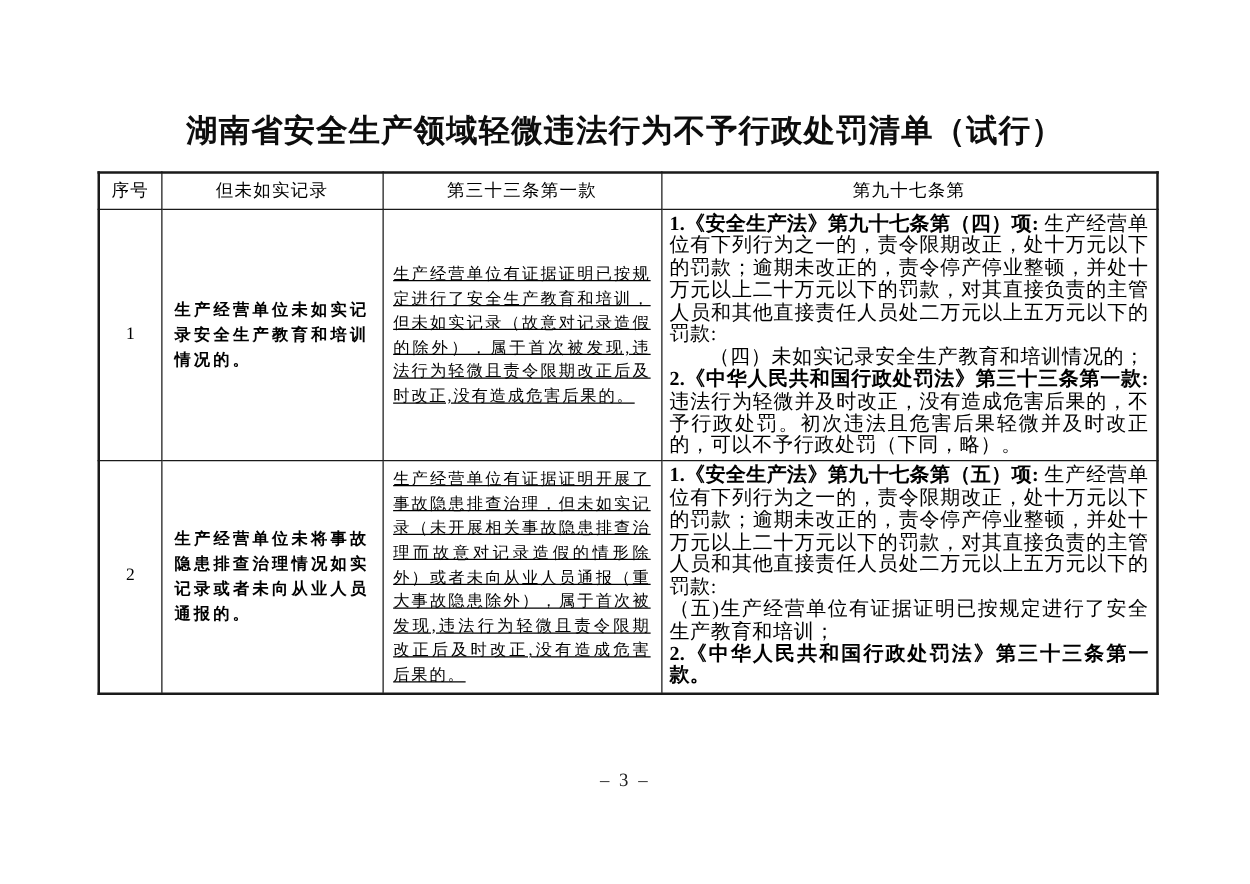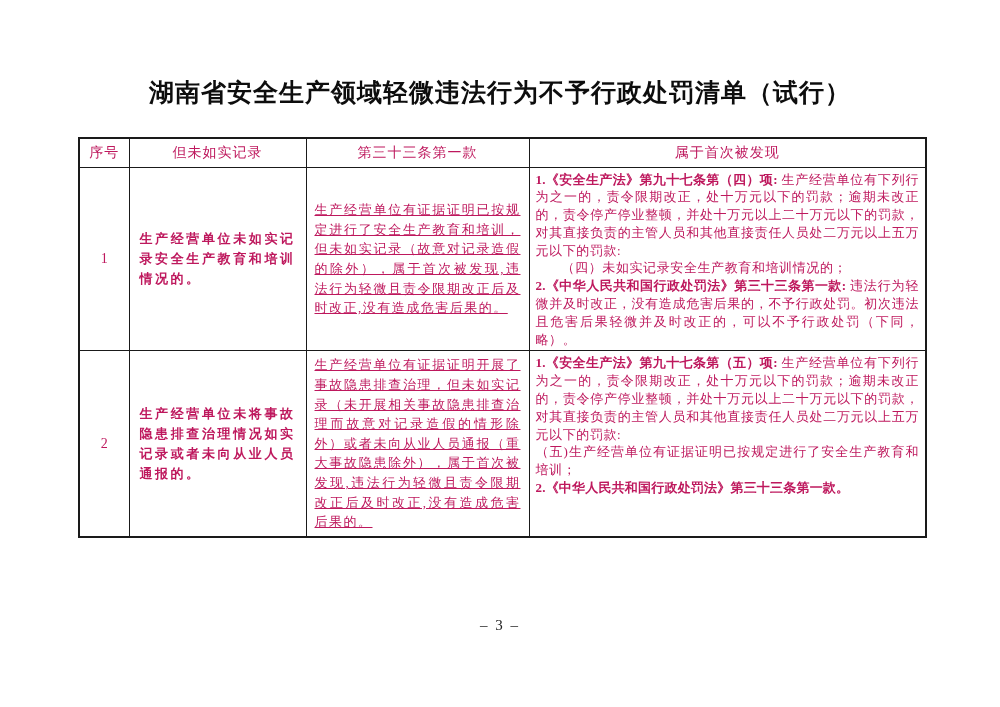--- a/index.html
+++ b/index.html
@@ -9,21 +9,21 @@
   .page {
     position: relative;
     width: 1000px;
     height: 707px;
     background: #ffffff;
     overflow: hidden;
   }
 
   .doc-title {
     position: absolute;
-    top: 76px;
+    top: 88px;
     left: 0;
     width: 100%;
     text-align: center;
     font-size: 25px;
     font-weight: bold;
     letter-spacing: 1px;
     font-family: "Liberation Serif", serif;
     color: #0d0d0d;
   }
 
@@ -31,21 +31,21 @@
     position: absolute;
     left: 78px;
     top: 137px;
     width: 847px;
     border-collapse: collapse;
     table-layout: fixed;
     border: 2px solid #1a1a1a;
   }
   table.list th, table.list td {
     border: 1px solid #1a1a1a;
-    color: #be185d;
+    color: #000000;
   }
 
   tr.header-row { height: 29px; }
   tr.data-row-1 { height: 177px; }
   tr.data-row-2 { height: 162px; }
 
   th.col-header {
     font-family: "Liberation Sans", sans-serif;
     font-weight: normal;
     font-size: 14px;
@@ -76,21 +76,21 @@
     font-size: 13px;
     line-height: 19.6px;
     letter-spacing: 1.5px;
     padding: 4px 8px;
     text-decoration: underline;
   }
 
   td.cell-legal {
     vertical-align: top;
     text-align: justify;
-    font-size: 13px;
+    font-size: 16px;
     line-height: 17.8px;
     letter-spacing: 0.6px;
     padding: 3px 6px 2px 6px;
   }
   td.cell-legal p { margin: 0; }
   td.cell-legal p.indent { text-indent: 2em; }
   td.cell-legal b { letter-spacing: 0.2px; }
 
   .page-number {
     position: absolute;
@@ -115,21 +115,21 @@
       <col style="width:50px">
       <col style="width:177px">
       <col style="width:223px">
       <col style="width:397px">
     </colgroup>
     <tbody>
       <tr class="header-row">
         <th class="col-header">序号</th>
         <th class="col-header">但未如实记录</th>
         <th class="col-header">第三十三条第一款</th>
-        <th class="col-header">属于首次被发现</th>
+        <th class="col-header">第九十七条第</th>
       </tr>
 
       <tr class="data-row-1">
         <td class="cell-no">1</td>
         <td class="cell-violation">生产经营单位未如实记录安全生产教育和培训情况的。</td>
         <td class="cell-condition">生产经营单位有证据证明已按规定进行了安全生产教育和培训，但未如实记录（故意对记录造假的除外），属于首次被发现,违法行为轻微且责令限期改正后及时改正,没有造成危害后果的。</td>
         <td class="cell-legal">
           <p><b>1.《安全生产法》第九十七条第（四）项: </b><span>生产经营单位有下列行为之一的，责令限期改正，处十万元以下的罚款；逾期未改正的，责令停产停业整顿，并处十万元以上二十万元以下的罚款，对其直接负责的主管人员和其他直接责任人员处二万元以上五万元以下的罚款:</span></p>
           <p class="indent">（四）未如实记录安全生产教育和培训情况的；</p>
           <p><b>2.《中华人民共和国行政处罚法》第三十三条第一款: </b><span>违法行为轻微并及时改正，没有造成危害后果的，不予行政处罚。初次违法且危害后果轻微并及时改正的，可以不予行政处罚（下同，略）。</span></p>

